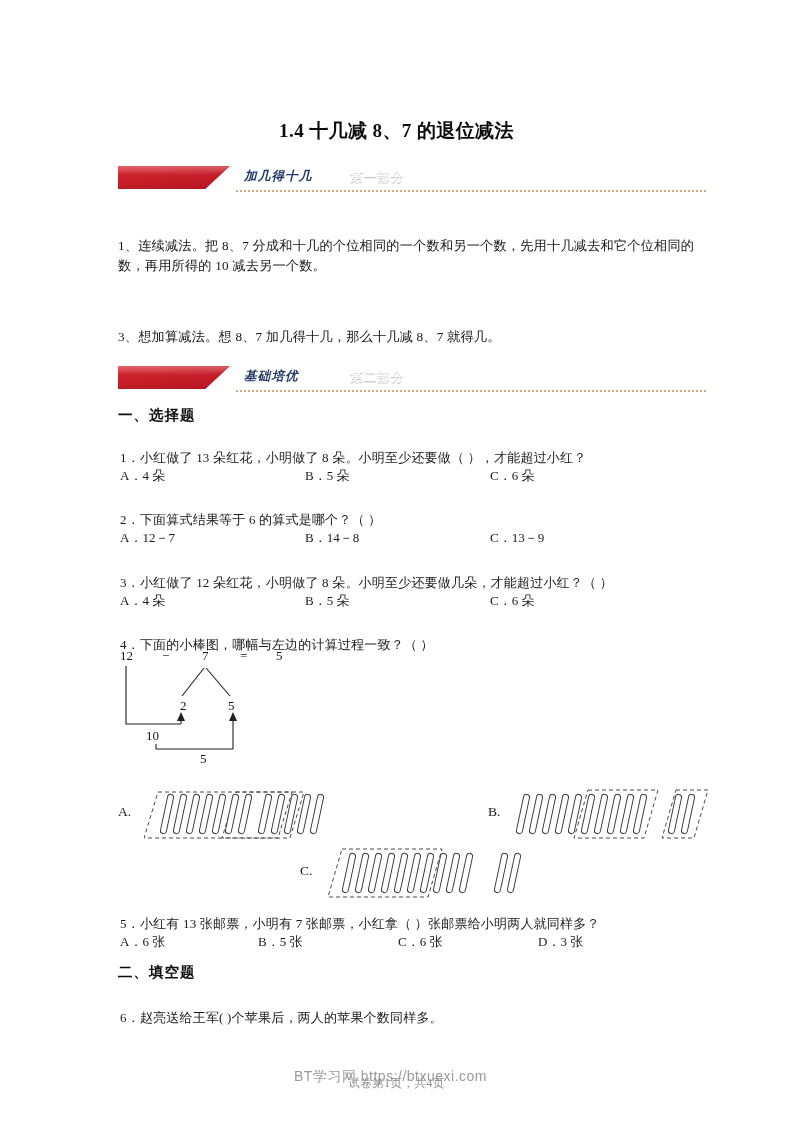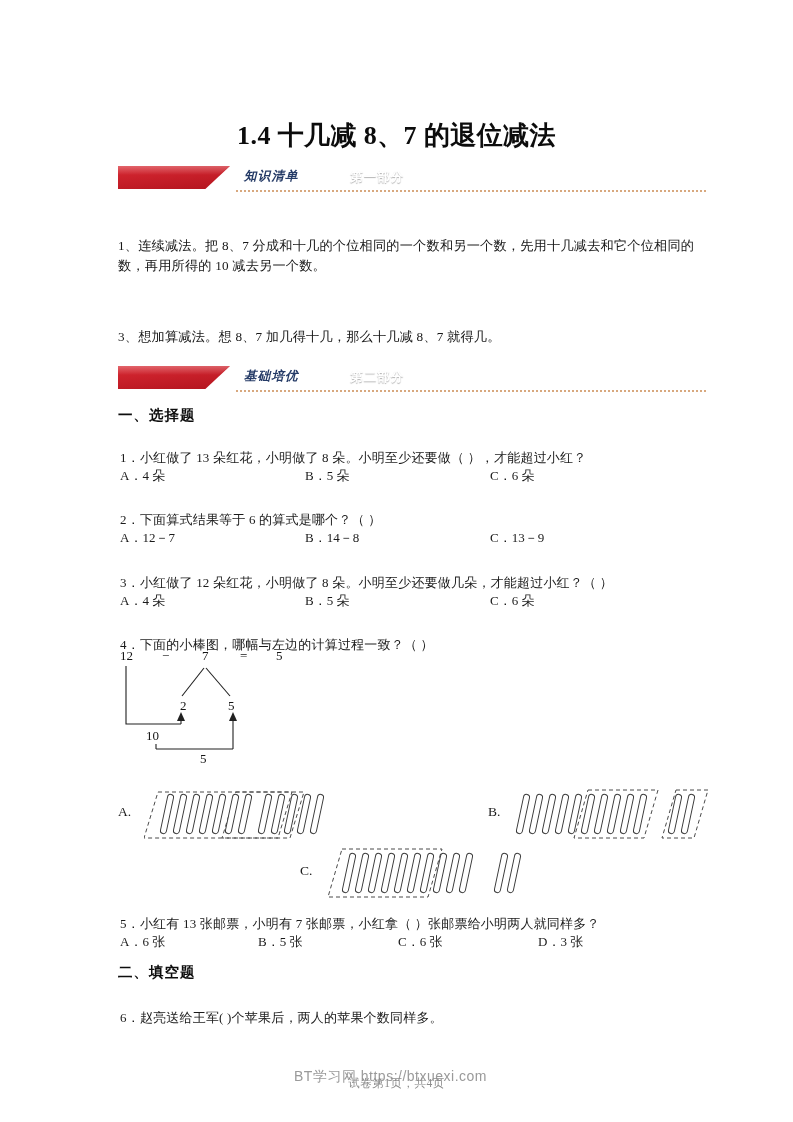--- a/index.html
+++ b/index.html
@@ -11,21 +11,21 @@
     color: #1a1a1a;
     position: relative;
     overflow: hidden;
   }
   .page { position:absolute; inset:0; }
 
   
   .doc-title {
     position:absolute; left:0; right:0; top:118px;
     text-align:center;
-    font-size:26px; font-weight:bold;
+    font-size:19px; font-weight:bold;
     letter-spacing:0.4px;
     color:#0c0c0c;
   }
 
   
   .section-banner { position:absolute; left:118px; right:86px; height:26px; }
   .banner-flag {
     position:absolute; left:0; top:0; height:23px; width:112px;
     background: linear-gradient(175deg, #d82a33 0%, #c9202a 42%, #b3151f 100%);
     -webkit-clip-path: polygon(0 0, 100% 0, 78% 100%, 0 100%);
@@ -102,21 +102,21 @@
 <body>
 
 <div class="page">
 
   <div class="doc-title">1.4 十几减 8、7 的退位减法</div>
 
   <div class="section-banner" style="top:166px;">
     <div class="banner-rule"></div>
     <div class="banner-flag"></div>
     <div class="banner-flag-label">第一部分</div>
-    <div class="banner-sub">知识清单</div>
+    <div class="banner-sub">加几得十几</div>
   </div>
 
   <div class="para" style="top:236px;">1、连续减法。把 8、7 分成和十几的个位相同的一个数和另一个数，先用十几减去和它个位相同的数，再用所得的 10 减去另一个数。</div>
   <div class="para" style="top:327px;">3、想加算减法。想 8、7 加几得十几，那么十几减 8、7 就得几。</div>
 
   <div class="section-banner" style="top:366px;">
     <div class="banner-rule"></div>
     <div class="banner-flag"></div>
     <div class="banner-flag-label">第二部分</div>
     <div class="banner-sub">基础培优</div>

